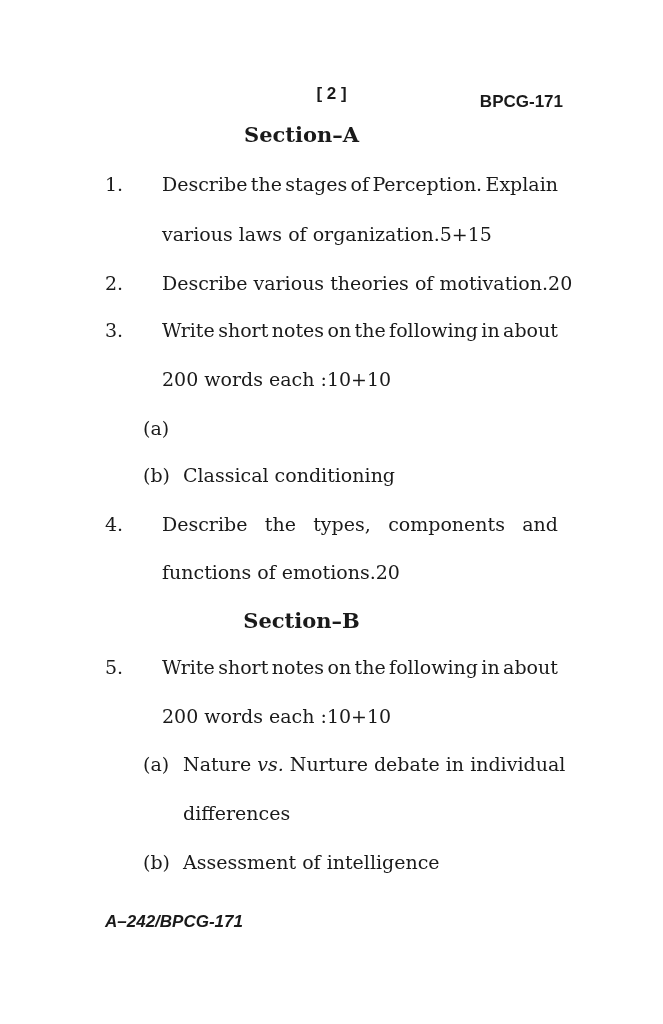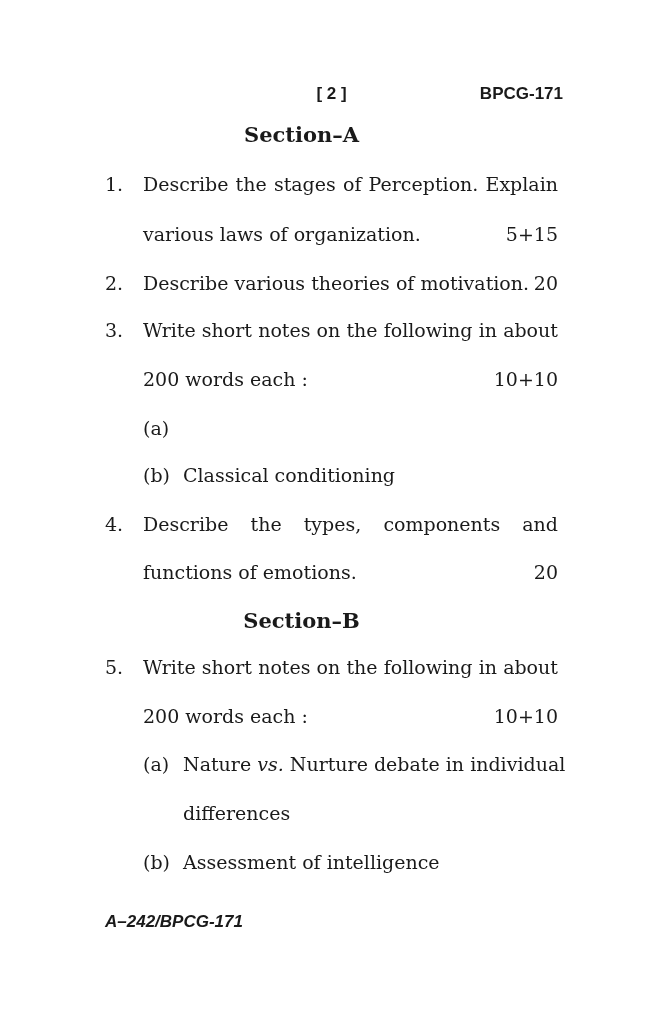--- a/index.html
+++ b/index.html
@@ -14,41 +14,41 @@
     overflow:hidden;
   }
   .row{
     position:absolute;
     left:105px;
     width:453px; 
     line-height:25px;
     white-space:nowrap;
   }
   .qnum{position:absolute;left:0;top:0;}
-  .qbody{margin-left:38px;}
+  .qbody{margin-left:57px;}
   .justify{display:flex;justify-content:space-between;white-space:normal;}
-  .split{display:flex;justify-content:space-between;}
+  .split{display:flex;justify-content:flex-start;}
   .subrow{margin-left:38px;display:flex;}
   .sublabel{width:40px;flex:0 0 40px;}
   .heading{
     position:absolute;left:0;width:603px;
     text-align:center;
     font-weight:bold;
     font-size:21px;
     line-height:26px;
   }
   .sans{
     font-family:"Liberation Sans", sans-serif;
     font-weight:bold;
     font-size:17px;
     line-height:21px;
   }
   .pageheader{position:absolute;top:83px;left:0;width:663px;height:22px;}
   .pagenum{position:absolute;left:0;width:663px;text-align:center;}
-  .papercode{position:absolute;right:100px;top:0;}
+  .papercode{position:absolute;right:100px;top:8px;}
   .pagefooter{position:absolute;top:911px;left:105px;font-style:italic;}
   b{font-weight:normal;}
   i{font-style:italic;}
 </style>
 </head>
 <body>
 
 <div class="page">
 
   <div class="pageheader sans">

